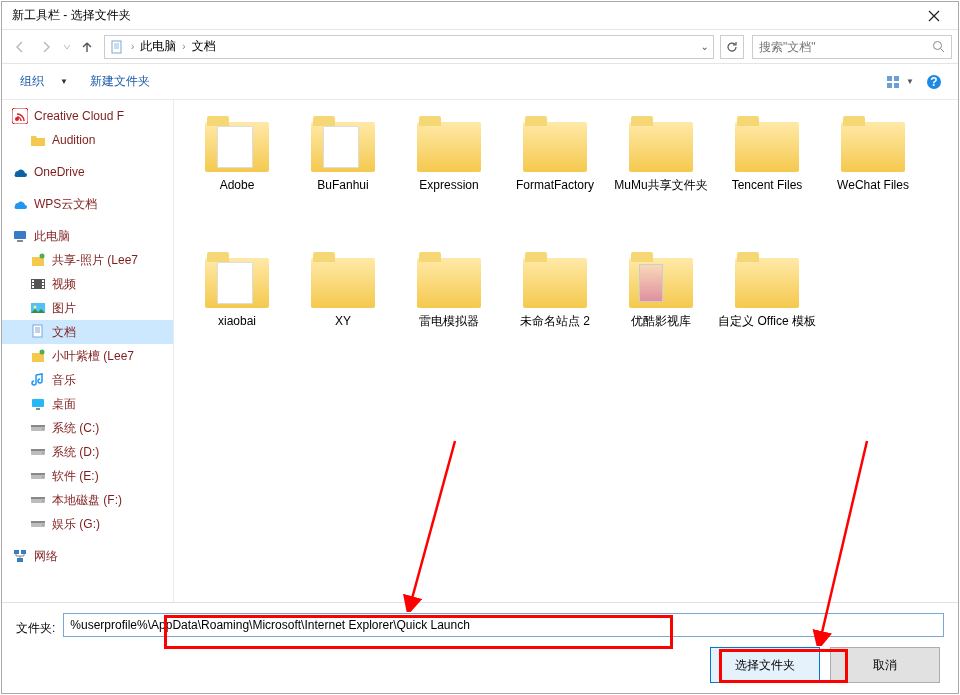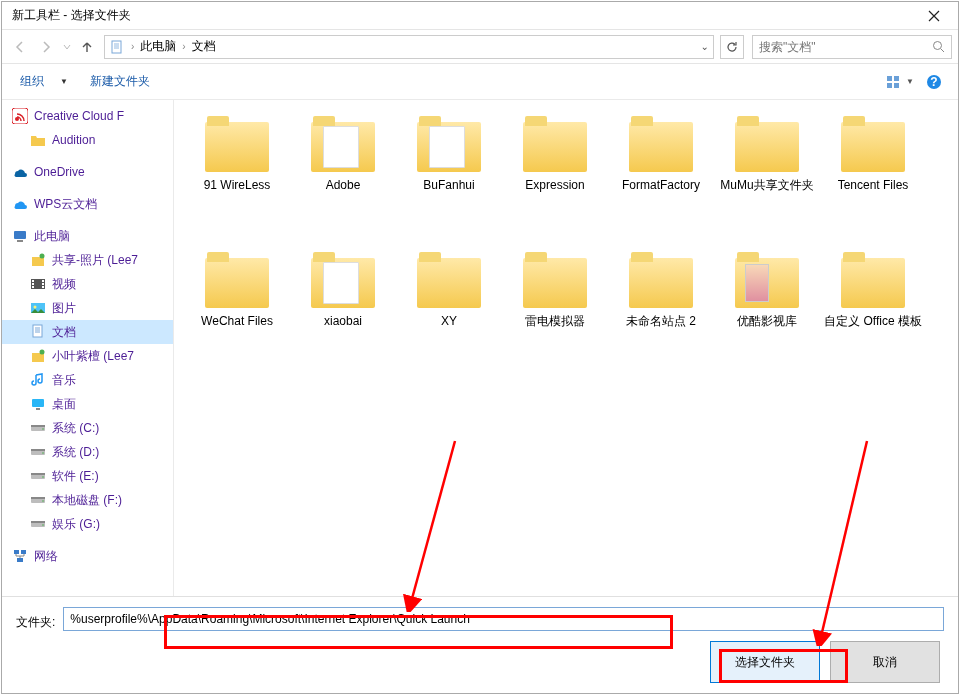--- a/index.html
+++ b/index.html
@@ -21,40 +21,40 @@
   .searchbox input{flex:1;border:none;outline:none;font-size:12px;color:#888;background:transparent;}
   .searchbox .s-icon{color:#888;}
   .toolbar{height:36px;display:flex;align-items:center;padding:0 10px;gap:6px;border-bottom:1px solid #eaeaea;}
   .toolbar .tb-btn{padding:4px 8px;display:flex;align-items:center;gap:16px;color:#1a5aa8;}
   .toolbar .tb-btn .drop{font-size:8px;color:#333;}
   .toolbar .tb-spacer{flex:1;}
   .toolbar .tb-icon{width:28px;height:24px;display:flex;align-items:center;justify-content:center;color:#555;}
   .toolbar .help{color:#1e88e5;}
   .body{flex:1;display:flex;min-height:0;}
   .sidebar{width:172px;border-right:1px solid #eaeaea;overflow-y:auto;padding:4px 0;}
-  .tree-item{display:flex;align-items:center;height:24px;padding-left:10px;gap:6px;white-space:nowrap;overflow:hidden;color:#4c1d95;}
+  .tree-item{display:flex;align-items:center;height:24px;padding-left:10px;gap:6px;white-space:nowrap;overflow:hidden;color:#7f1d1d;}
   .tree-item.indent1{padding-left:28px;}
   .tree-item.selected{background:#cce8ff;}
   .tree-item .t-icon{width:16px;height:16px;flex-shrink:0;display:flex;align-items:center;justify-content:center;}
   .content{flex:1;padding:12px 10px 0 10px;overflow:auto;position:relative;}
   .grid{display:flex;flex-wrap:wrap;gap:0;}
   .item{width:106px;height:136px;display:flex;flex-direction:column;align-items:center;padding-top:4px;}
   .item .folder-icon{width:64px;height:56px;position:relative;margin-bottom:6px;}
   .item .label{text-align:center;font-size:12px;line-height:15px;max-width:100px;word-break:break-word;}
   
   .folder{width:64px;height:50px;background:linear-gradient(#ffe9a8,#f5c94e);border-radius:2px;position:relative;margin-top:6px;}
   .folder::before{content:"";position:absolute;top:-6px;left:2px;width:22px;height:10px;background:#f5d775;border-radius:2px 2px 0 0;}
   .folder.doc::after{content:"";position:absolute;left:12px;top:4px;width:34px;height:40px;background:#fff;border:1px solid #ddd;border-radius:1px;}
   .folder.video::after{content:"";position:absolute;left:10px;top:6px;width:22px;height:36px;background:linear-gradient(#f8d8b8,#e090a0);border:1px solid #ccc;}
   .footer{border-top:1px solid #e0e0e0;padding:10px 14px;display:flex;flex-direction:column;gap:10px;}
   .path-row{display:flex;align-items:flex-end;gap:8px;}
   .path-row label{font-size:12px;}
   .path-input{flex:1;height:24px;border:1px solid #7aa7d8;padding:0 6px;font-size:12px;outline:none;}
   .btn-row{display:flex;justify-content:flex-end;gap:10px;padding-right:4px;}
-  .btn{width:110px;height:42px;border:1px solid #adadad;background:#e1e1e1;font-size:12px;display:flex;align-items:center;justify-content:center;cursor:pointer;text-align:right;}
+  .btn{width:110px;height:36px;border:1px solid #adadad;background:#e1e1e1;font-size:12px;display:flex;align-items:center;justify-content:center;cursor:pointer;text-align:right;}
   .btn.primary{border:1px solid #0078d7;background:#e5f1fb;}
   
   .red-box{position:absolute;border:3px solid #ff0000;pointer-events:none;}
   .red-arrow{position:absolute;pointer-events:none;}
   
   svg{display:block;}
 </style>
 </head>
 <body>
 
@@ -321,26 +321,20 @@
               <rect x="9" y="2" width="5" height="4" fill="#3a7bc8"></rect>
               <rect x="5" y="10" width="6" height="4" fill="#3a7bc8"></rect>
               <path d="M4 6v2h8V6M8 8v2" stroke="#888" fill="none"></path>
             </svg>
           </span>
           <span>网络</span>
         </div>
       </div>
     <div class="content">
       <div class="grid" id="grid">
-          <div class="item">
-            <div class="folder-icon">
-              <div class="folder"></div>
-            </div>
-            <div class="label">91 WireLess</div>
-          </div>
           <div class="item">
             <div class="folder-icon">
               <div class="folder doc"></div>
             </div>
             <div class="label">Adobe</div>
           </div>
           <div class="item">
             <div class="folder-icon">
               <div class="folder doc"></div>
             </div>

